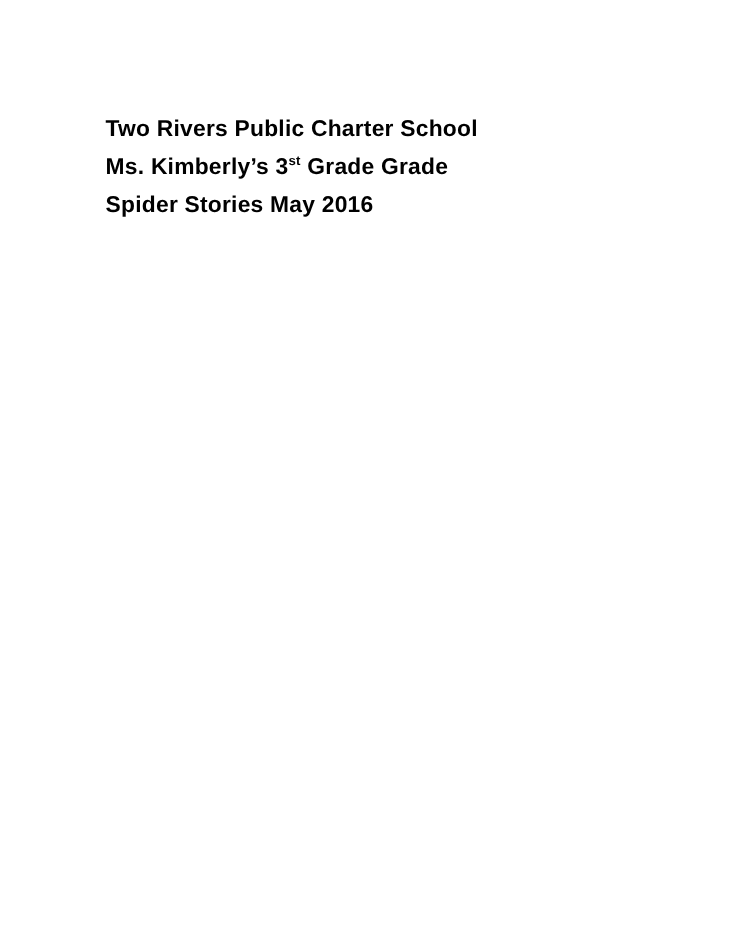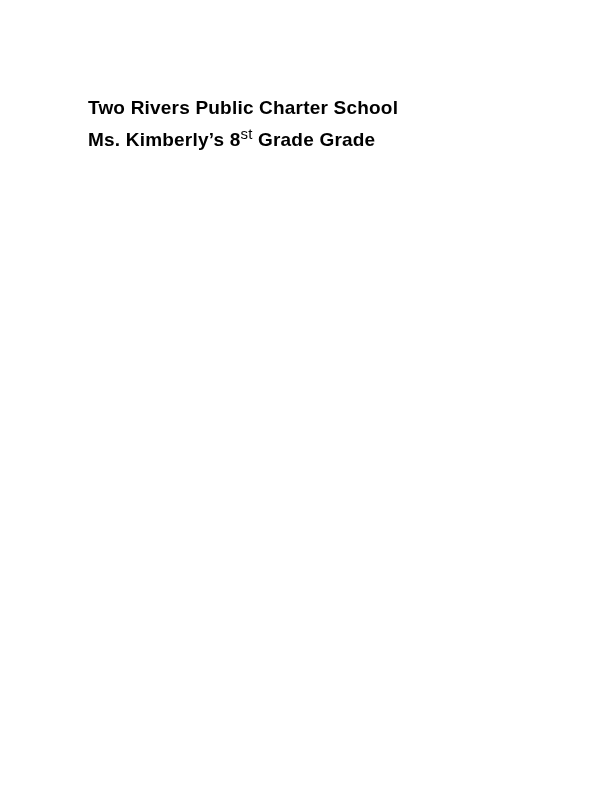--- a/index.html
+++ b/index.html
@@ -24,27 +24,28 @@
   .title-line {
     margin: 0;
     font-size: 19px;
     font-weight: 700;
     color: #000000;
     line-height: 32px;
     white-space: nowrap;
     letter-spacing: 0.2px;
   }
   .title-line sup {
-    font-size: 15px;
-    font-weight: 400;
+    font-size: 11px;
+    font-weight: 700;
     vertical-align: super;
     line-height: 0;
   }
 </style>
 </head>
 <body>
 
 <div class="page">
   <div class="title-block">
     <p class="title-line">Two Rivers Public Charter School</p>
-    <p class="title-line"><span>Ms. Kimberly’s 8</span><sup>st</sup><span> Grade Grade</span></p>
+    <p class="title-line"><span>Ms. Kimberly’s 3</span><sup>st</sup><span> Grade Grade</span></p>
+    <p class="title-line">Spider Stories May 2016</p>
   </div>
 </div>
 
 </body></html>

